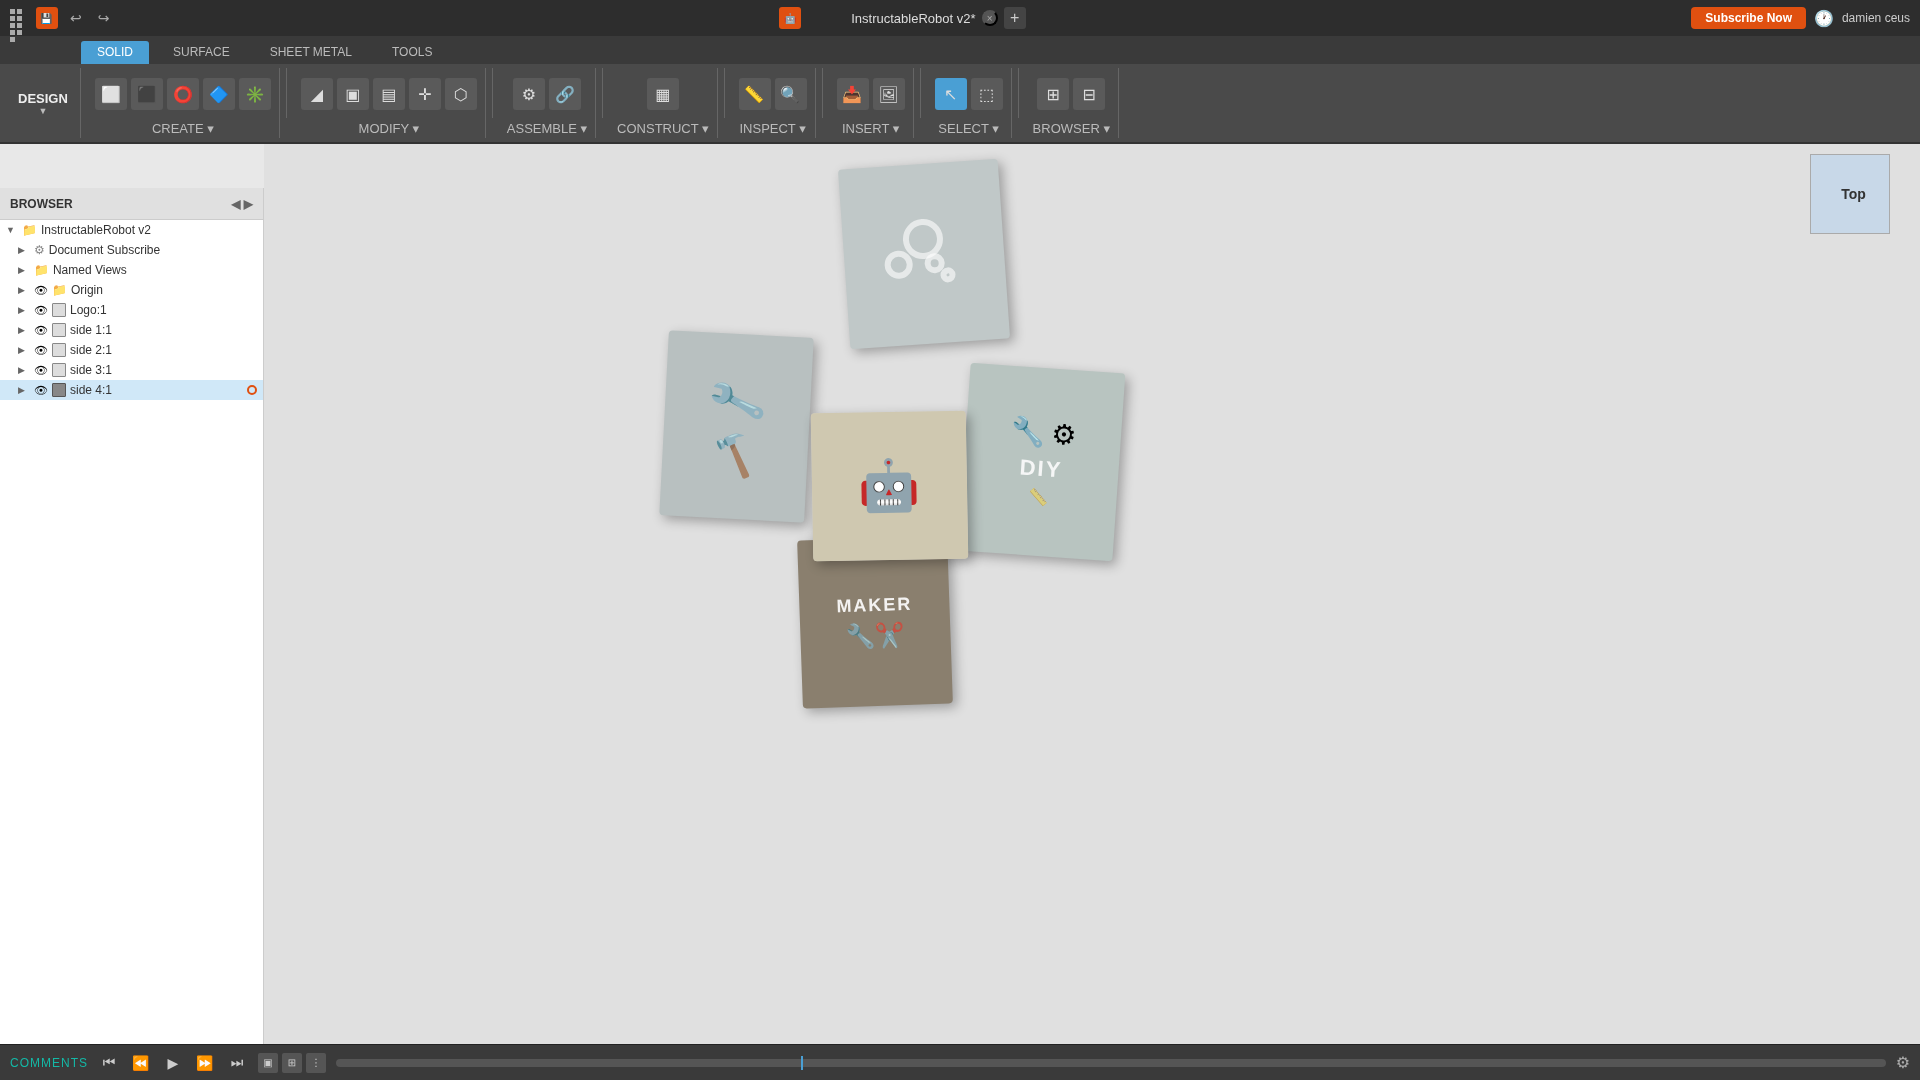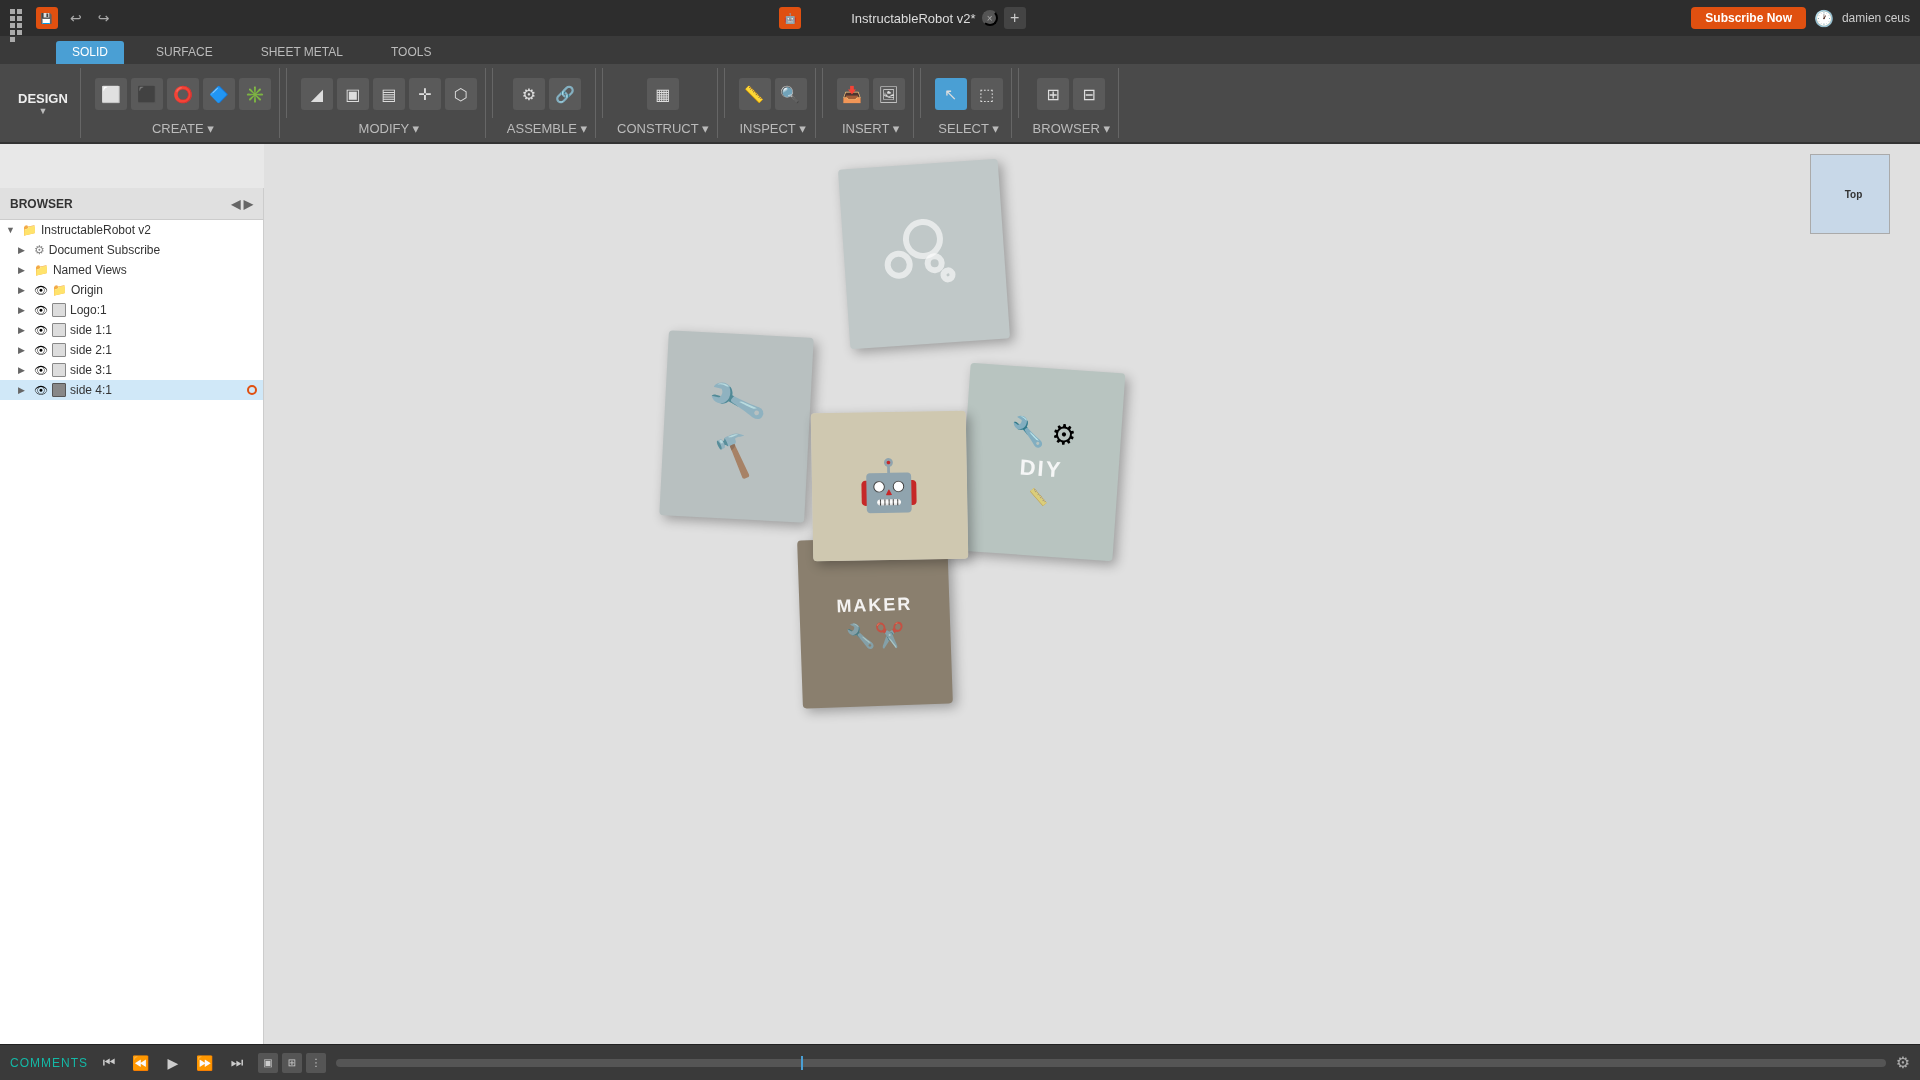--- a/index.html
+++ b/index.html
@@ -27,22 +27,22 @@
     .user-label { color: #ccc; font-size: 12px; }
     .grid-icon { display: flex; flex-wrap: wrap; width: 18px; height: 18px; gap: 2px; }
     .grid-dot { width: 5px; height: 5px; background: #aaa; }
 
     
     #ribbon-tabs {
       height: 28px;
       background: #3a3a3a;
       display: flex;
       align-items: flex-end;
-      padding-left: 56px;
-      gap: 16px;
+      padding-left: 81px;
+      gap: 8px;
     }
     .ribbon-tab {
       padding: 4px 16px 5px;
       font-size: 12px;
       cursor: pointer;
       color: #bbb;
       border-top-left-radius: 3px;
       border-top-right-radius: 3px;
     }
     .ribbon-tab.active {
@@ -178,21 +178,21 @@
       height: 110px;
     }
     .cube-top {
       background: #c8d8e8;
       width: 80px;
       height: 80px;
       border: 1px solid #aaa;
       display: flex;
       align-items: center;
       justify-content: center;
-      font-size: 10px;
+      font-size: 14px;
       font-weight: bold;
       color: #333;
       position: absolute;
       top: 0;
       left: 10px;
       padding-left: 7px;
     }
 
     
     #bottombar {

